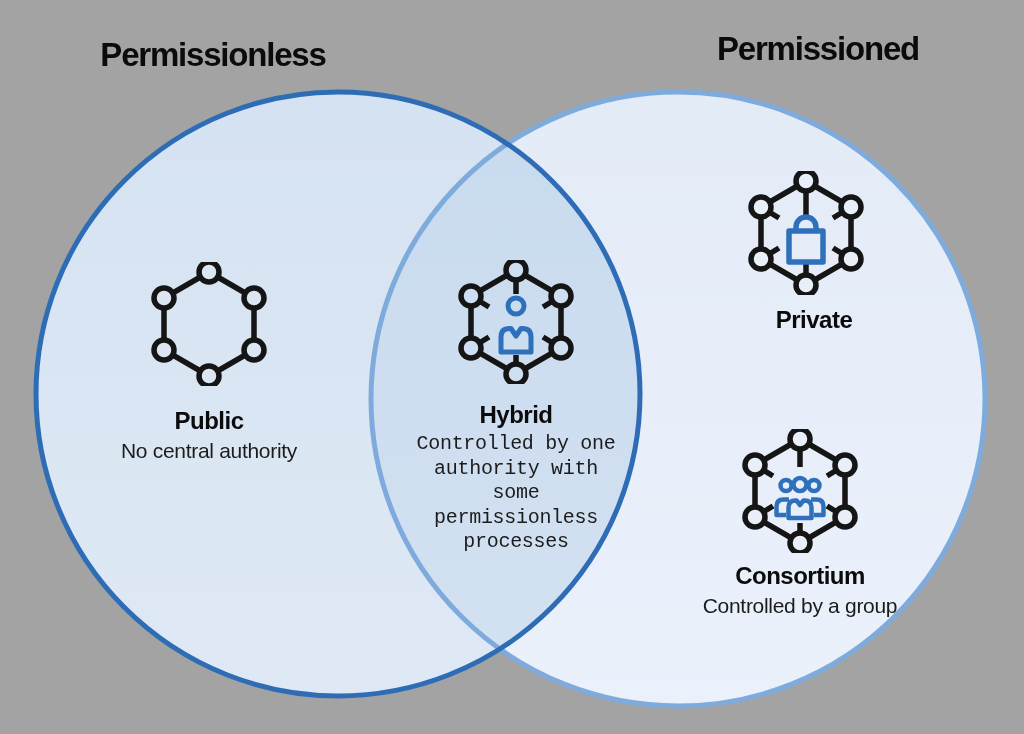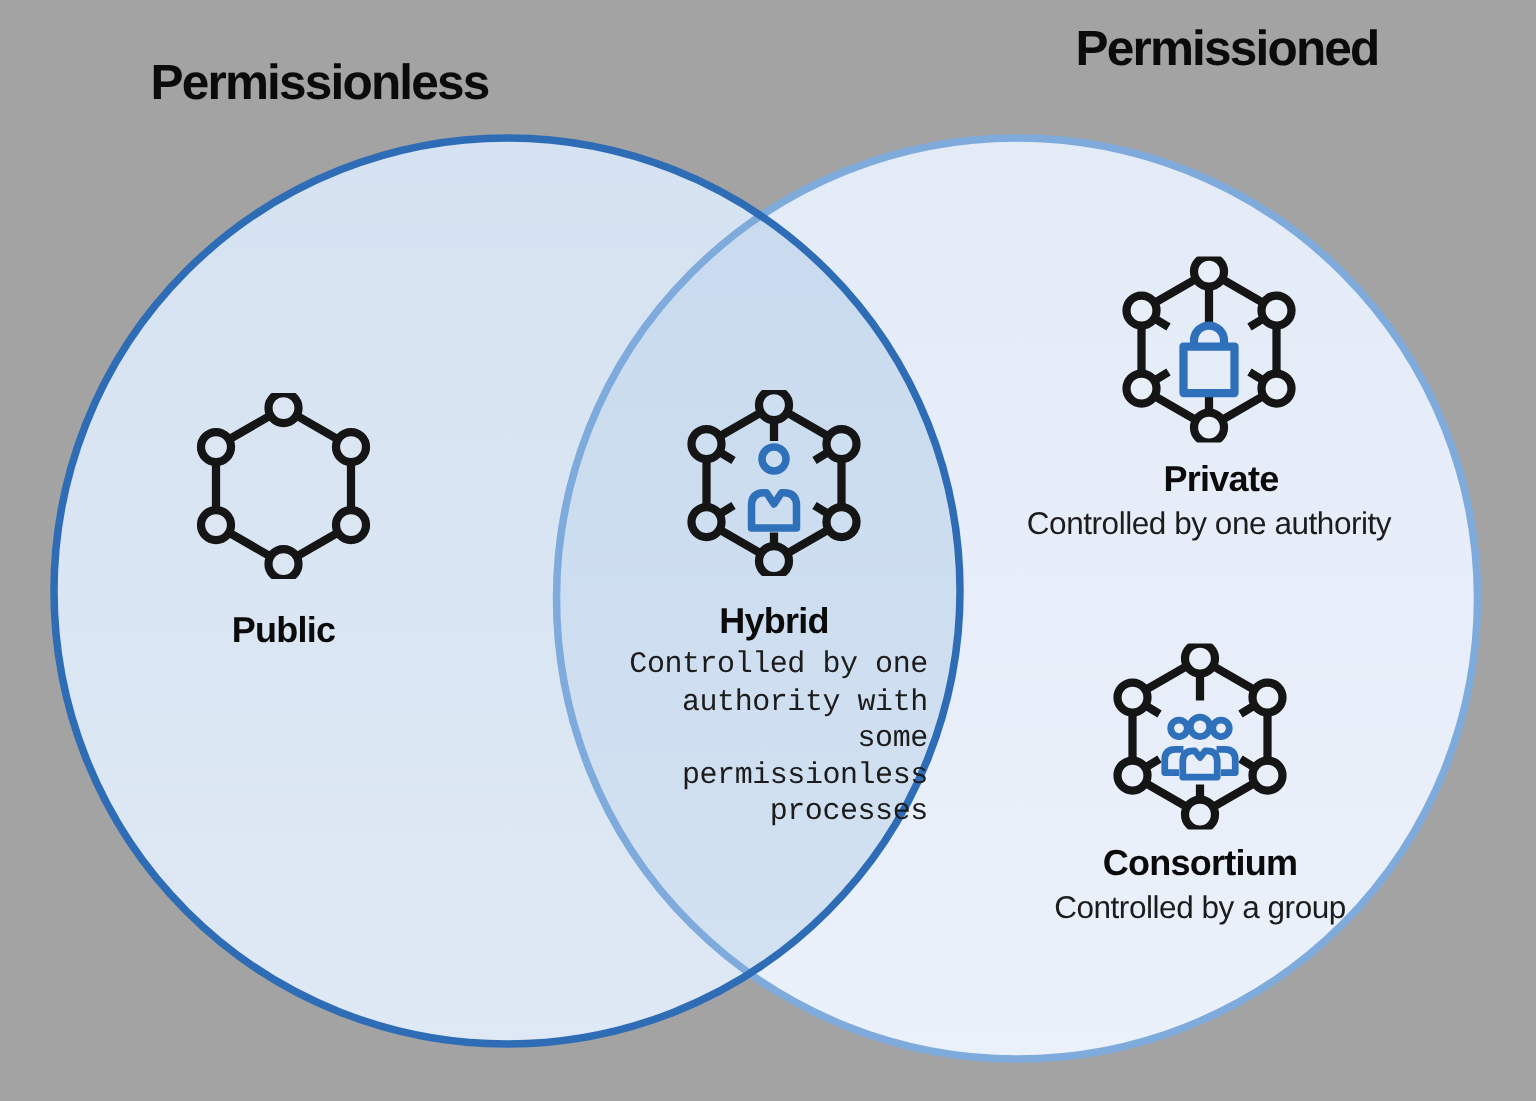--- a/index.html
+++ b/index.html
@@ -17,31 +17,31 @@
     margin:0;
     transform:translateX(-50%);
     font-size:33px;
     font-weight:700;
     letter-spacing:-1.2px;
     color:#0b0b0b;
     white-space:nowrap;
     line-height:40px;
   }
   .set-title.left{left:213px;top:35px;}
-  .set-title.right{left:818px;top:12px;}
+  .set-title.right{left:818px;top:29px;}
   .region{
     position:absolute;
     transform:translateX(-50%);
     display:flex;
     flex-direction:column;
     align-items:center;
     text-align:center;
   }
-  .region.public{left:189px;top:262px;width:270px;}
-  .region.hybrid{left:516px;top:260px;width:210px;text-align:right;}
+  .region.public{left:209px;top:262px;width:270px;}
+  .region.hybrid{left:516px;top:260px;width:210px;}
   .region.private{left:806px;top:171px;width:300px;}
   .region.consortium{left:800px;top:429px;width:280px;}
   .neticon{width:116px;height:124px;display:block;}
   .rlabel{
     font-size:24px;
     font-weight:700;
     letter-spacing:-0.5px;
     line-height:30px;
     color:#0b0b0b;
   }
@@ -111,20 +111,21 @@
     <svg class="neticon" viewBox="0 0 116 124">
       <path class="net-edge" d="M58 10 L103 36 L103 88 L58 114 L13 88 L13 36 Z"></path>
       <circle class="net-node" cx="58" cy="10" r="10"></circle>
       <circle class="net-node" cx="103" cy="36" r="10"></circle>
       <circle class="net-node" cx="103" cy="88" r="10"></circle>
       <circle class="net-node" cx="58" cy="114" r="10"></circle>
       <circle class="net-node" cx="13" cy="88" r="10"></circle>
       <circle class="net-node" cx="13" cy="36" r="10"></circle>
     </svg>
     <div class="rlabel">Public</div>
+    <div class="rdesc">No central authority</div>
   </div>
 
   <div class="region hybrid">
     <svg class="neticon" viewBox="0 0 116 124">
       <path class="net-edge" d="M58 10 L103 36 L103 88 L58 114 L13 88 L13 36 Z"></path>
       <path class="net-spoke" d="M13 36 L31 47 M103 36 L85 47 M13 88 L31 77 M103 88 L85 77 M58 10 L58 34 M58 114 L58 95"></path>
       <circle class="net-node" cx="58" cy="10" r="10"></circle>
       <circle class="net-node" cx="103" cy="36" r="10"></circle>
       <circle class="net-node" cx="103" cy="88" r="10"></circle>
       <circle class="net-node" cx="58" cy="114" r="10"></circle>
@@ -148,21 +149,20 @@
       <circle class="net-node" cx="103" cy="88" r="10"></circle>
       <circle class="net-node" cx="58" cy="114" r="10"></circle>
       <circle class="net-node" cx="13" cy="88" r="10"></circle>
       <circle class="net-node" cx="13" cy="36" r="10"></circle>
       <g>
         <path class="glyph" stroke-width="5.5" d="M48 60 L48 56 A10 10 0 0 1 68 56 L68 60"></path>
         <rect class="glyph" stroke-width="5.5" x="41" y="60" width="34" height="31"></rect>
       </g>
     </svg>
     <div class="rlabel">Private</div>
-    <div class="rdesc">Controlled by one authority</div>
   </div>
 
   <div class="region consortium">
     <svg class="neticon" viewBox="0 0 116 124">
       <path class="net-edge" d="M58 10 L103 36 L103 88 L58 114 L13 88 L13 36 Z"></path>
       <path class="net-spoke" d="M13 36 L31 47 M103 36 L85 47 M13 88 L31 77 M103 88 L85 77 M58 10 L58 38 M58 114 L58 94"></path>
       <circle class="net-node" cx="58" cy="10" r="10"></circle>
       <circle class="net-node" cx="103" cy="36" r="10"></circle>
       <circle class="net-node" cx="103" cy="88" r="10"></circle>
       <circle class="net-node" cx="58" cy="114" r="10"></circle>

